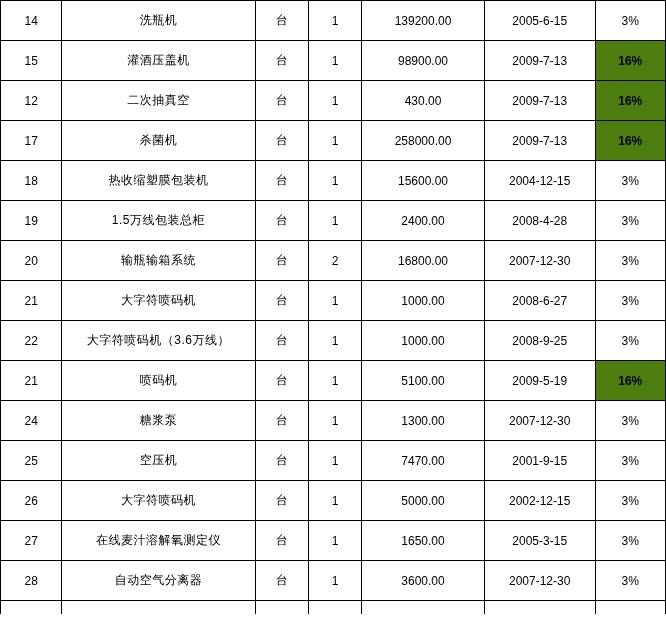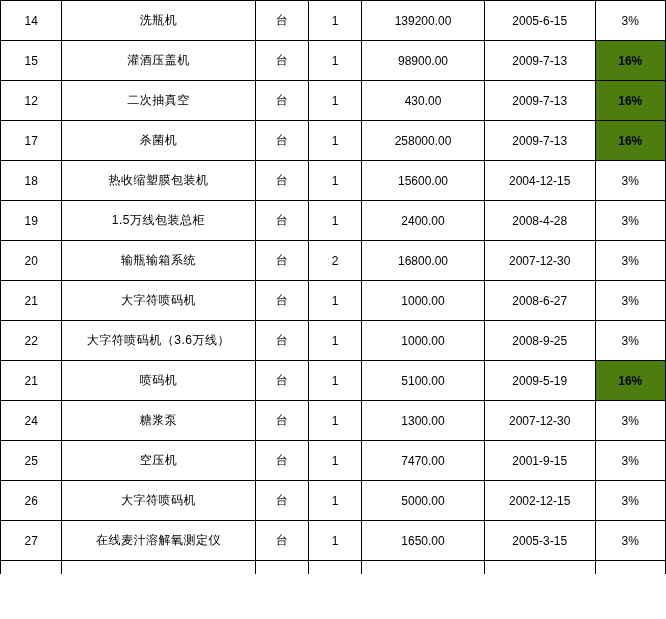--- a/index.html
+++ b/index.html
@@ -174,20 +174,29 @@
       </tr>
       <tr>
         <td class="c-idx">27</td>
         <td class="c-name">在线麦汁溶解氧测定仪</td>
         <td class="c-unit">台</td>
         <td class="c-qty">1</td>
         <td class="c-amt">1650.00</td>
         <td class="c-date">2005-3-15</td>
         <td class="c-rate">3%</td>
       </tr>
+      <tr>
+        <td class="c-idx">28</td>
+        <td class="c-name">自动空气分离器</td>
+        <td class="c-unit">台</td>
+        <td class="c-qty">1</td>
+        <td class="c-amt">3600.00</td>
+        <td class="c-date">2007-12-30</td>
+        <td class="c-rate">3%</td>
+      </tr>
       <tr class="partial">
         <td class="c-idx"></td>
         <td class="c-name"></td>
         <td class="c-unit"></td>
         <td class="c-qty"></td>
         <td class="c-amt"></td>
         <td class="c-date"></td>
         <td class="c-rate"></td>
       </tr>
     </tbody>

